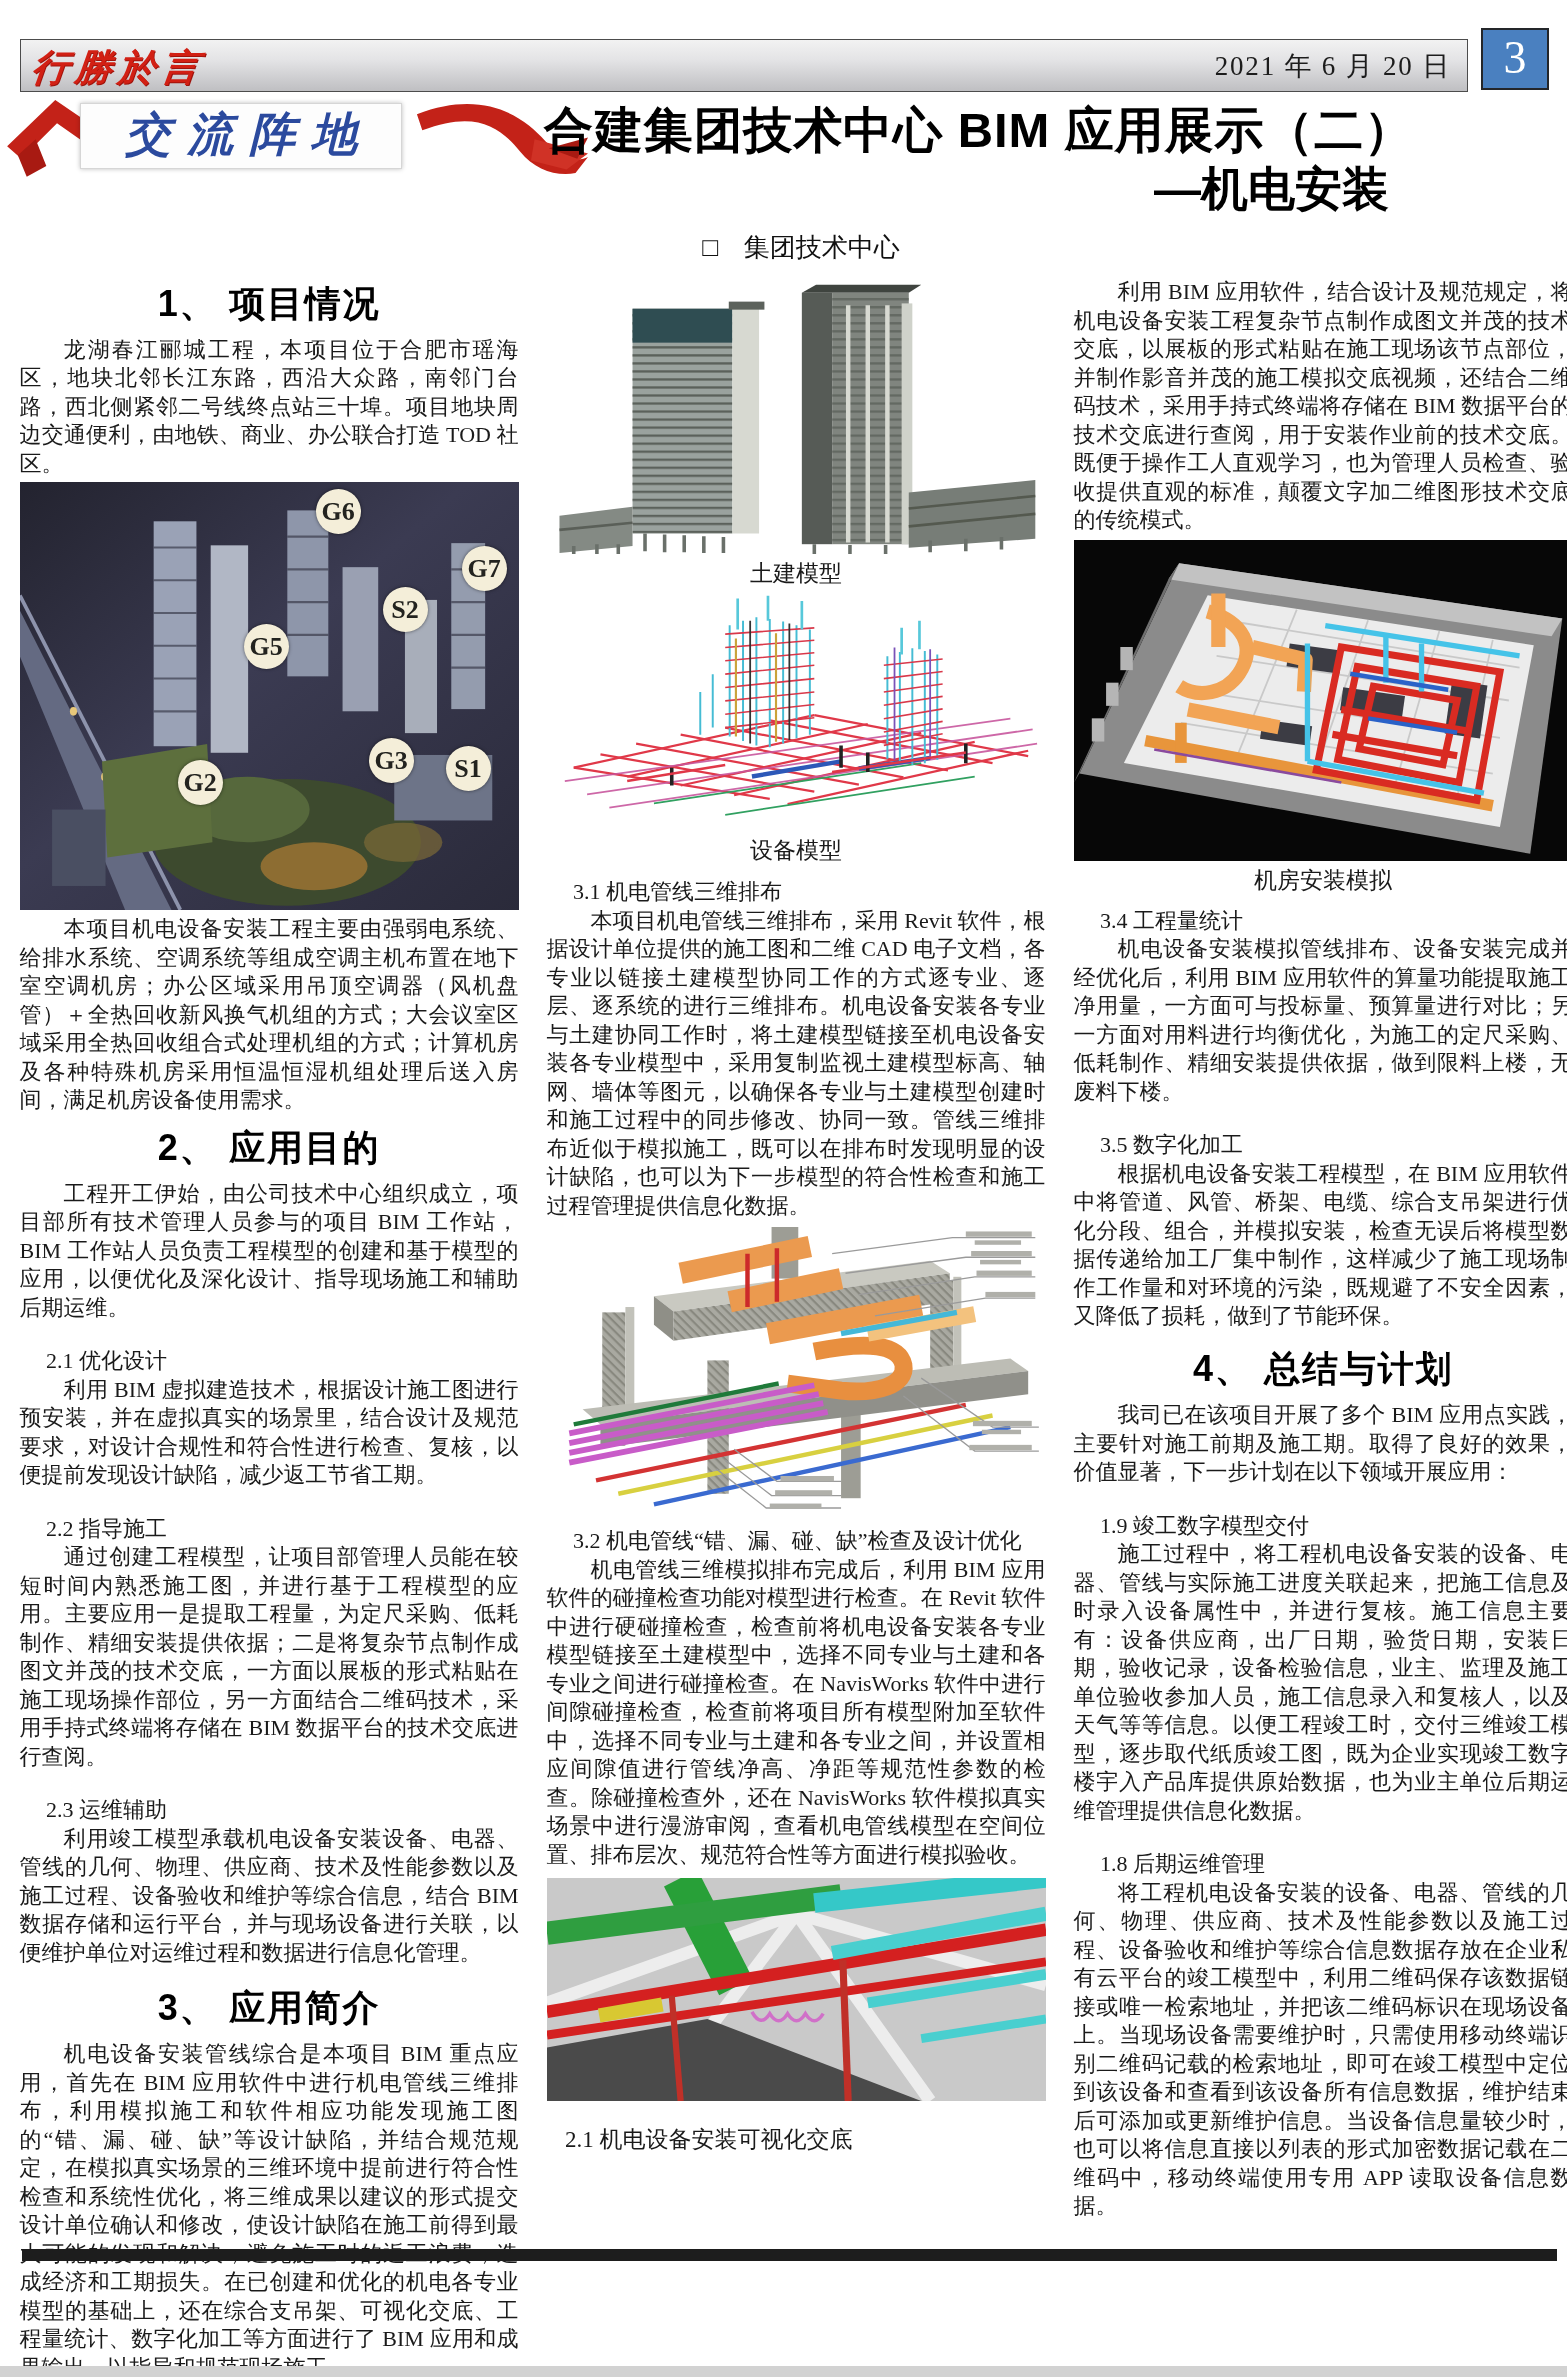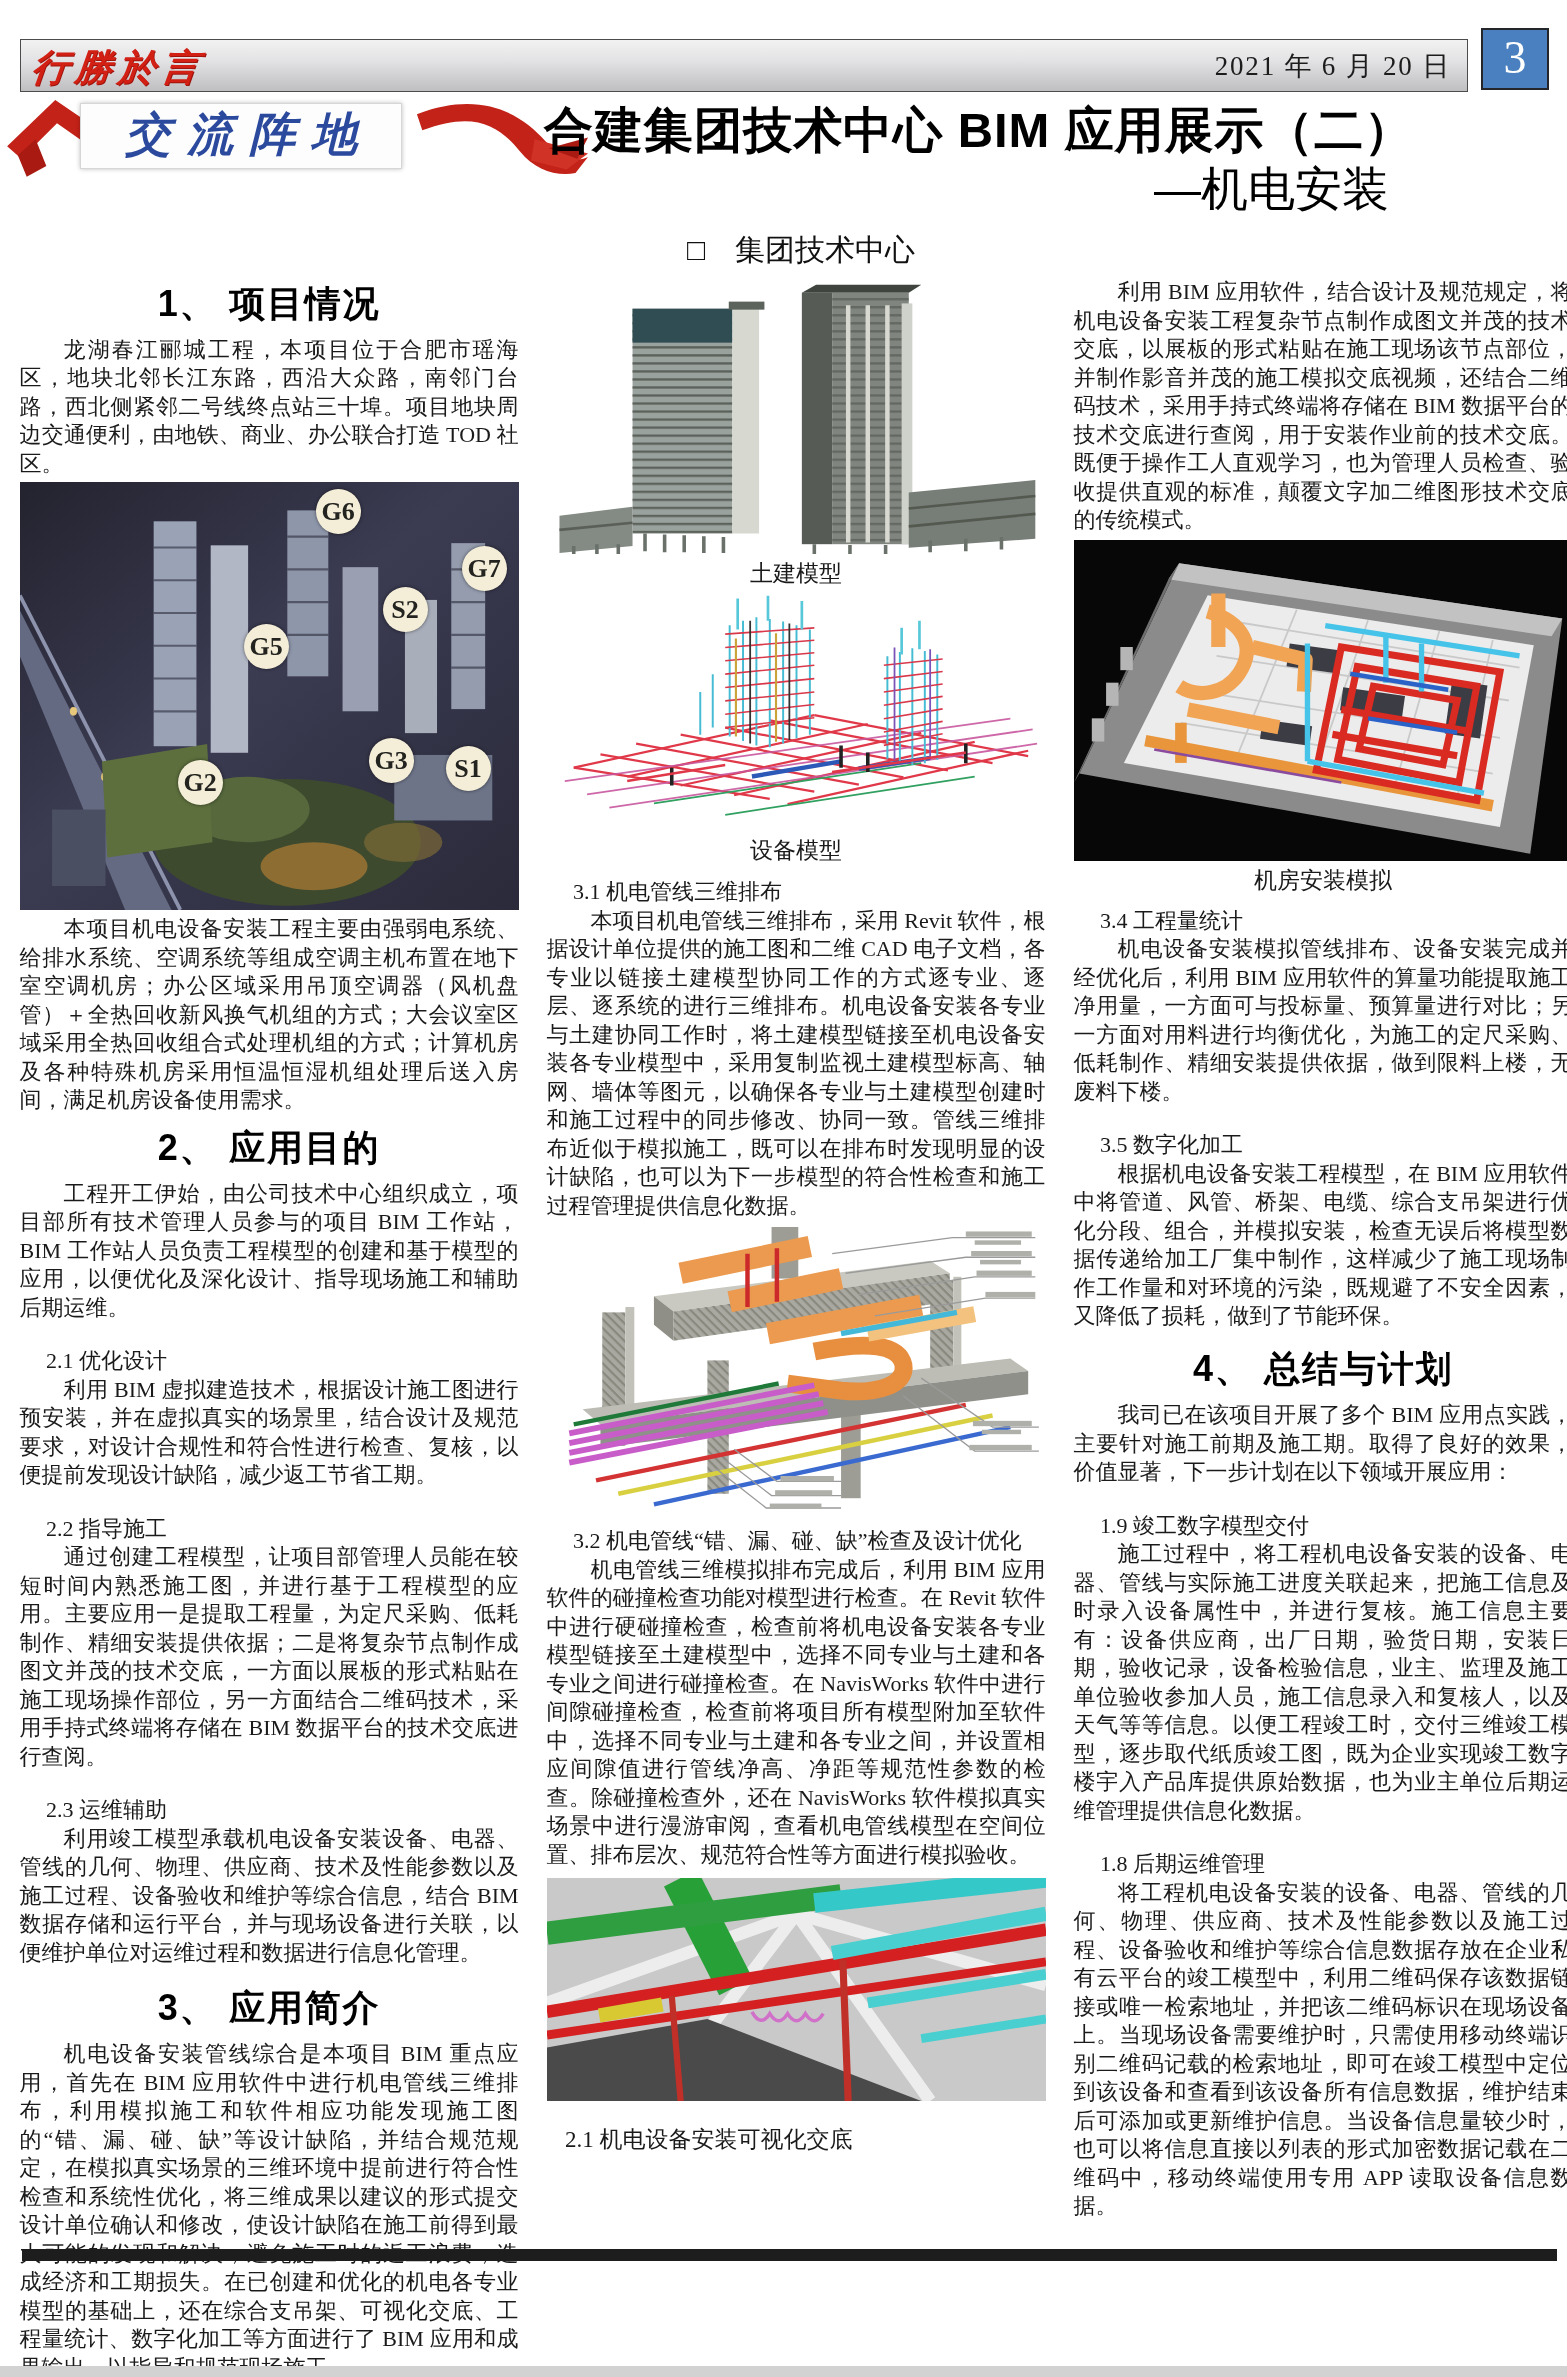--- a/index.html
+++ b/index.html
@@ -13,23 +13,23 @@
         color:#d22014;letter-spacing:6.2px;transform:skewX(-6deg);text-shadow:0.9px 0.9px 0 #9e130c;}
   .masthead-date{position:absolute;left:1095px;top:48px;width:356px;text-align:right;font-size:27px;color:#1c1c1c;letter-spacing:1.8px;}
   .page-badge{position:absolute;left:1481px;top:28px;width:68px;height:62px;background:#4a80c0;border:2.7px solid #24262a;
         box-sizing:border-box;color:#ffffff;font-size:46px;text-align:center;line-height:55px;font-family:"Liberation Serif",serif;}
   .ribbon-wrap{position:absolute;left:0;top:84px;width:588px;height:105px;}
   .ribbon-label{position:absolute;left:80px;top:103px;width:322px;height:66px;background:#fdfdfd;border:0.9px solid #d6d6d6;
         box-shadow:0 0 4.5px rgba(0,0,0,.25);box-sizing:border-box;text-align:center;line-height:62px;
         font-size:46px;font-weight:bold;font-style:italic;color:#2b4a9e;letter-spacing:16px;text-indent:16px;}
   .main-title{position:absolute;left:534px;top:98px;width:890px;text-align:center;font-size:49px;font-weight:bold;
         color:#000;font-family:"Liberation Sans","DejaVu Sans",sans-serif;letter-spacing:0.9px;}
-  .main-title2{position:absolute;left:534px;top:158px;width:855px;text-align:right;font-size:47px;font-weight:normal;
+  .main-title2{position:absolute;left:534px;top:158px;width:855px;text-align:right;font-size:47px;font-weight:bold;
         color:#000;font-family:"Liberation Sans","DejaVu Sans",sans-serif;}
-  .byline{position:absolute;left:534px;top:230px;width:534px;text-align:center;font-size:30px;color:#111;}
+  .byline{position:absolute;left:534px;top:230px;width:534px;text-align:center;font-size:26px;color:#111;}
 
   
   .columns{position:absolute;left:19.6px;top:278px;width:1530px;display:grid;grid-template-columns:499px 499px 499px;column-gap:17px;gap:28px;}
   .col{width:499px;}
   .body-p{font-size:22px;line-height:28.5px;text-align:justify;margin:0;text-indent:2em;}
   .h-big{font-family:"Liberation Sans","DejaVu Sans",sans-serif;font-size:36px;font-weight:bold;text-align:center;
         margin:9px 0 7.1px;color:#000;letter-spacing:1.8px;}
   .h-big.first{margin-top:1.8px;}
   .h-sub{font-size:22px;line-height:28.5px;margin:25px 0 0;text-indent:1.2em;font-weight:normal;}
   .caption{font-size:23px;text-align:center;margin:4.5px 0 5.3px;}

